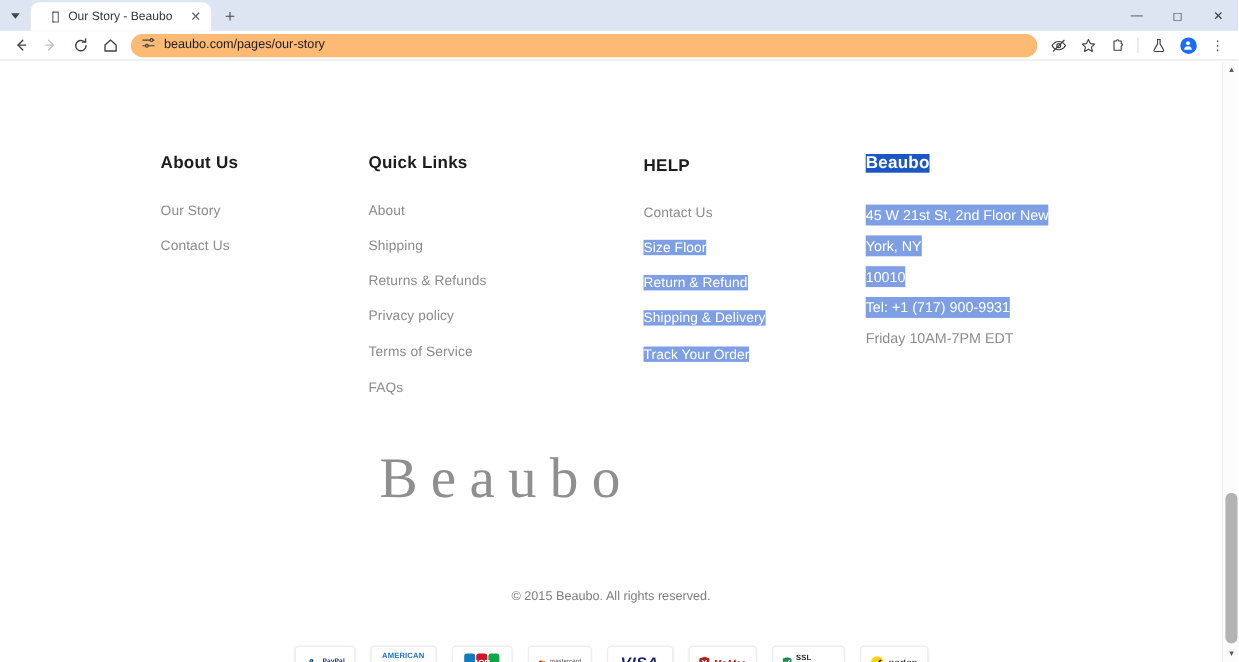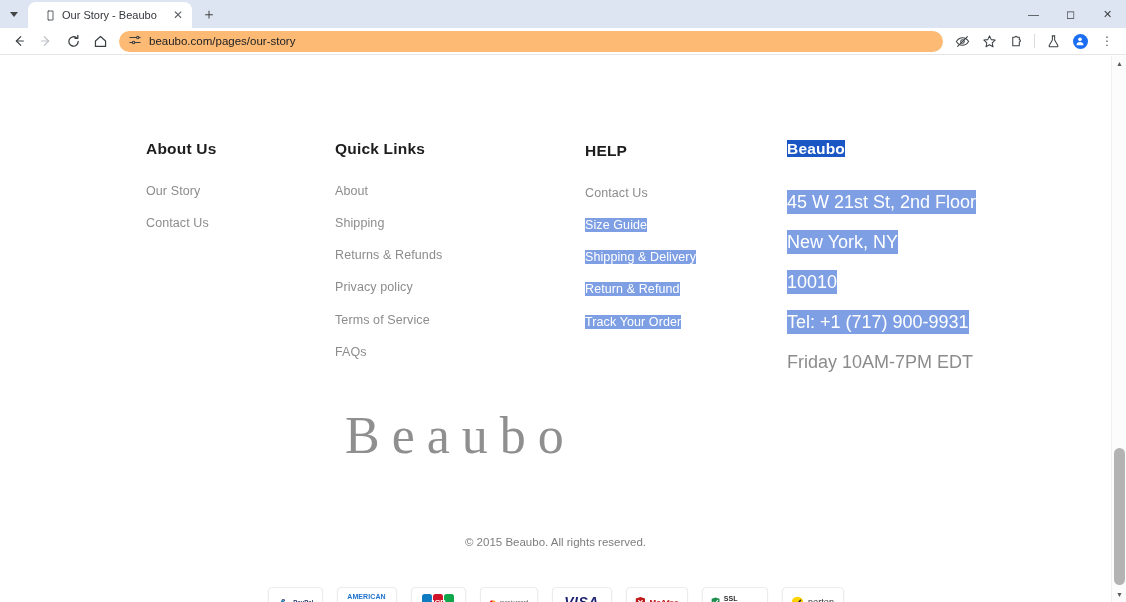--- a/index.html
+++ b/index.html
@@ -91,21 +91,21 @@
 
   
   .sel {
     background:#7e9fe3; color:#ffffff;
     box-decoration-break: clone; -webkit-box-decoration-break: clone;
   }
   .sel-strong {
     background:#1a56c4; color:#ffffff;
     box-decoration-break: clone; -webkit-box-decoration-break: clone;
   }
-  .addr-block { font-size:18px; line-height:40px; width:195px; color:#8c8c8c; }
+  .addr-block { font-size:13px; line-height:28px; width:195px; color:#8c8c8c; }
   .addr-block span.sel { padding:2px 0; }
 
   
   .brand {
     position:absolute; left:345px; top:350px;
     font-family:"Liberation Serif", serif;
     font-size:52px; color:#8f8f8f; letter-spacing:12px;
     font-weight:400;
   }
 
@@ -258,23 +258,23 @@
           <a class="col-link" href="#">Shipping</a>
           <a class="col-link" href="#">Returns &amp; Refunds</a>
           <a class="col-link" href="#">Privacy policy</a>
           <a class="col-link" href="#">Terms of Service</a>
           <a class="col-link" href="#">FAQs</a>
         </div>
 
         <div class="col" style="left:585px; top:72px; width:200px;margin-top:14px;">
           <div class="col-title">HELP</div>
           <a class="col-link" href="#">Contact Us</a>
-          <a class="col-link" href="#"><span class="sel">Size Guide</span></a>
+          <a class="col-link" href="#"><span class="sel">Size Floor</span></a>
+          <a class="col-link" href="#"><span class="sel">Return &amp; Refund</span></a>
           <a class="col-link" href="#"><span class="sel">Shipping &amp; Delivery</span></a>
-          <a class="col-link" href="#"><span class="sel">Return &amp; Refund</span></a>
           <a class="col-link" href="#"><span class="sel">Track Your Order</span></a>
         </div>
 
         <div class="col" style="left:787px; top:84px; width:210px;">
           <div class="col-title" style="margin-bottom:24px;"><span class="sel-strong">Beaubo</span></div>
           <div class="addr-block">
             <div><span class="sel">45 W 21st St, 2nd Floor New York, NY</span></div>
             <div><span class="sel">10010</span></div>
             <div><span class="sel">Tel: +1 (717) 900-9931</span></div>
             <div><span>Friday 10AM-7PM EDT</span></div>

